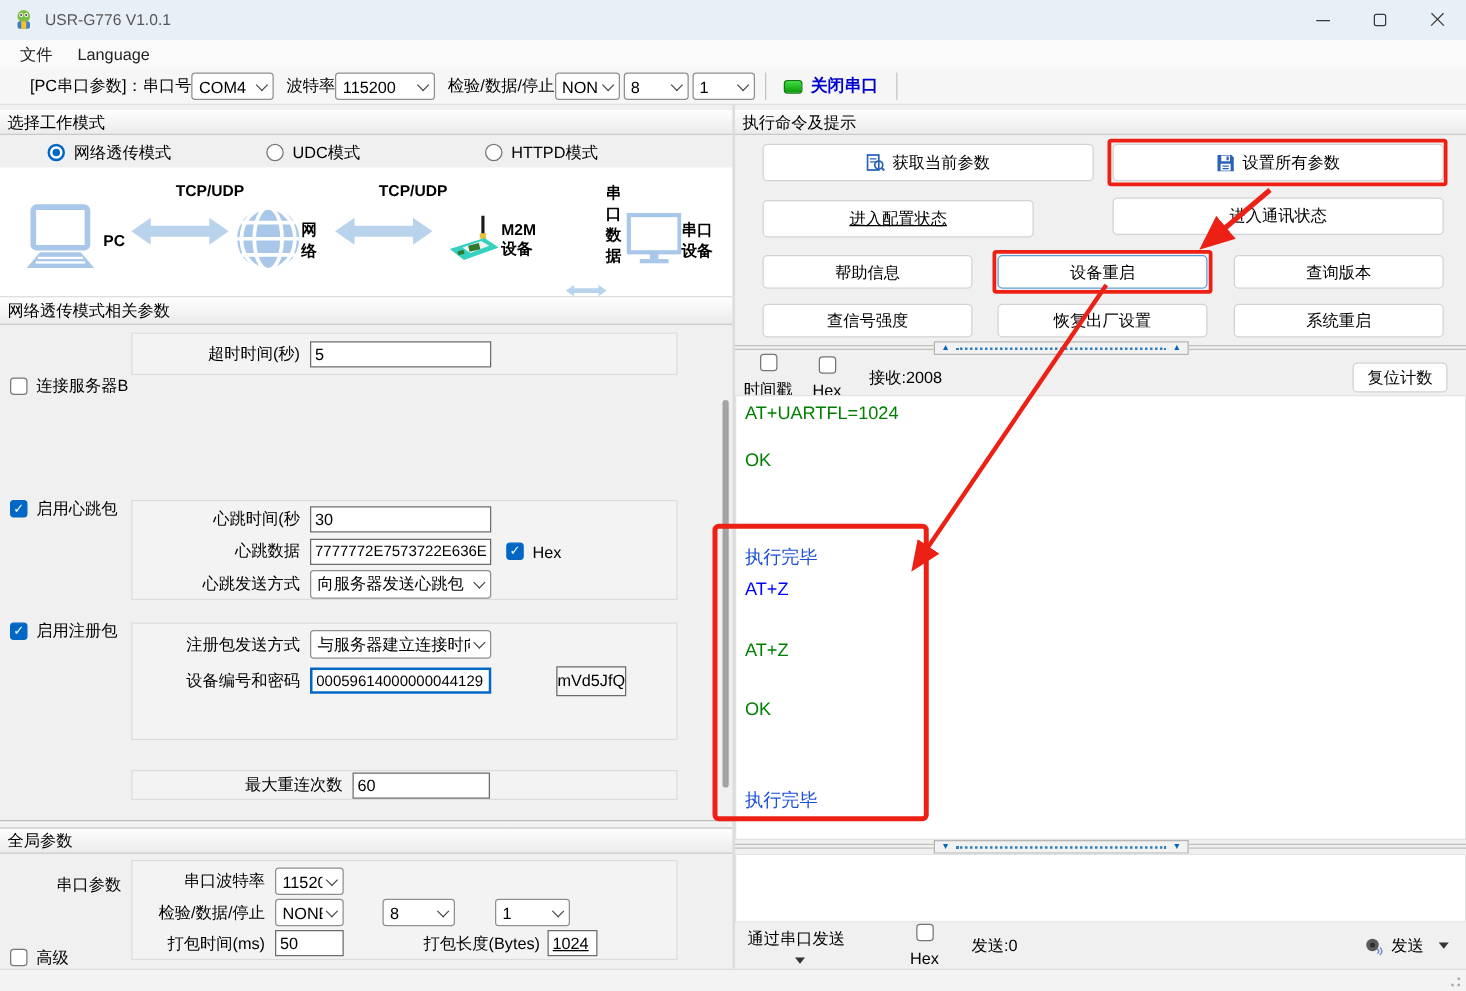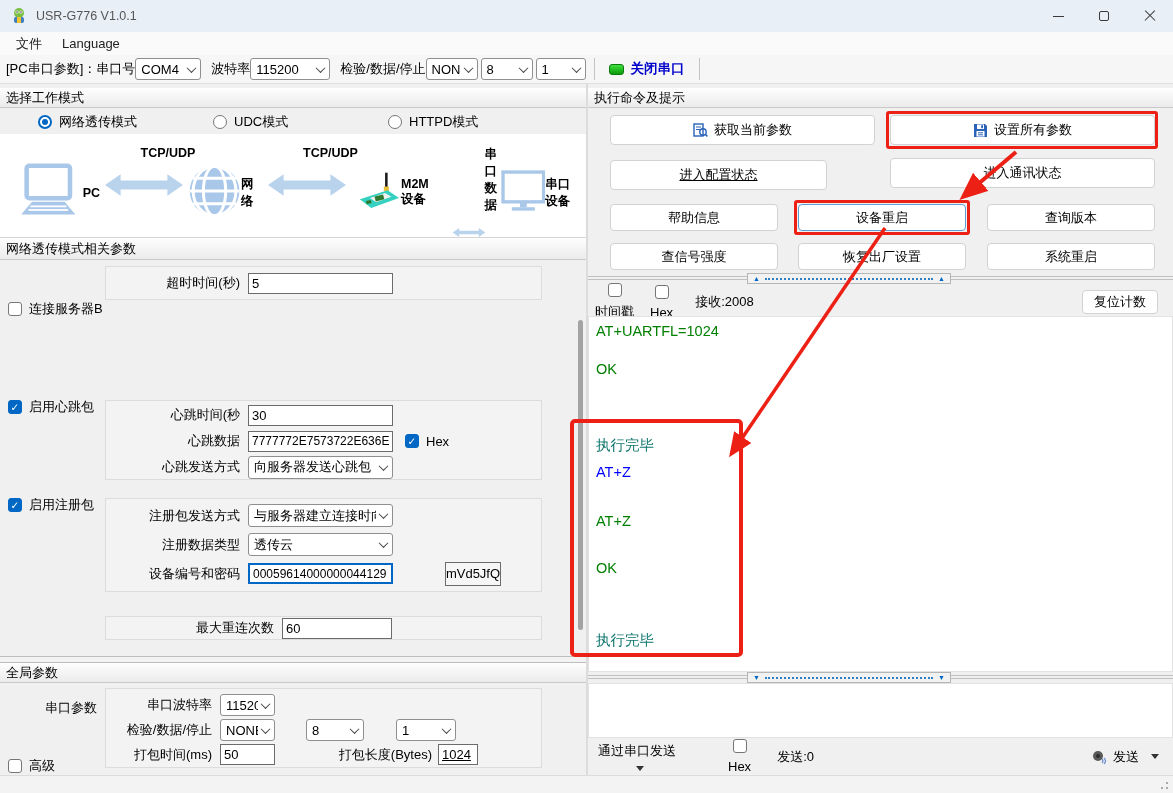--- a/index.html
+++ b/index.html
@@ -15,21 +15,21 @@
   .glyph-min { width:11px; height:1px; background:#3a3a3a; }
   .glyph-max { width:10px; height:10px; border:1px solid #3a3a3a; border-radius:2px; }
   .glyph-close { position:relative; width:12px; height:12px; }
   .glyph-close::before,.glyph-close::after { content:""; position:absolute; left:-1px; top:5px; width:14px; height:1.4px; background:#3a3a3a; }
   .glyph-close::before { transform:rotate(45deg); }
   .glyph-close::after { transform:rotate(-45deg); }
 
   
   .menubar { position:absolute; left:0; top:32px; width:1173px; height:23px; background:#fafafa; display:flex; align-items:center; padding-left:6px; }
   .menu-item { padding:0 10px; color:#222; }
-  .toolbar { position:absolute; left:0; top:55px; width:1173px; height:29px; background:#f6f6f6; border-bottom:1px solid #dfdfdf; display:flex; align-items:center; padding-left:6px;text-align:right; }
+  .toolbar { position:absolute; left:0; top:55px; width:1173px; height:29px; background:#f6f6f6; border-bottom:1px solid #dfdfdf; display:flex; align-items:center; padding-left:24px;text-align:right; }
   .tb-label { white-space:nowrap; }
   .combo { display:inline-flex; align-items:center; justify-content:space-between; background:#fff; border:1px solid #8f8f8f; border-radius:3px; height:22px; padding:0 5px; white-space:nowrap; overflow:hidden; }
   .combo .ctext { overflow:hidden; white-space:nowrap; }
   .chev { width:7px; height:7px; border-right:1.4px solid #444; border-bottom:1.4px solid #444; transform:rotate(45deg) translate(-1px,-1px); flex:none; margin-left:4px; }
   .vsep { width:1px; height:22px; background:#c4c4c4; margin:0 8px; }
   .close-port { display:flex; align-items:center; gap:7px; padding:0 6px; cursor:default; }
   .led { width:15px; height:11px; border-radius:3px; background:linear-gradient(#3fe03f,#0b9a0b); border:1px solid #0a7a0a; }
   .close-port-text { color:var(--close_port_text,#0000cc); font-weight:bold; font-size:13.5px; }
 
   
@@ -97,21 +97,21 @@
   .tri { font-size:7px; color:#0067c4; line-height:1; }
   .dots { flex:1; border-top:2px dotted #2e7fc1; height:0; }
 
   .log-header { position:absolute; top:204px; left:0; width:585px; height:28px; display:flex; align-items:center; }
   .lh-item { display:flex; align-items:center; gap:6px;flex-direction:column; }
   .reset-btn { position:absolute; right:15px; top:2px; width:76px; height:24px; }
   .log-area { position:absolute; top:232px; left:0; width:585px; height:356px; background:#fff; border:1px solid #e2e2e2; }
   .log-line { position:absolute; left:7px; font-size:14.5px; white-space:pre; }
   .log-line[data-color="green"] { color:var(--log_green,#008000); }
   .log-line[data-color="blue"]  { color:var(--log_blue,#0000ff); }
-  .log-line[data-color="black"] { color:#0f766e; }
+  .log-line[data-color="black"] { color:#1d4ed8; }
   .ll0{top:6px} .ll1{top:44px} .ll2{top:119px} .ll3{top:147px} .ll4{top:196px} .ll5{top:243px} .ll6{top:314px}
 
   .send-area { position:absolute; top:599px; left:0; width:585px; height:55px; background:#fff; border:1px solid #e2e2e2; }
   .send-bar { position:absolute; top:654px; left:0; width:585px; height:37px; display:flex; align-items:center; }
   .caret-down { width:0; height:0; border-left:4px solid transparent; border-right:4px solid transparent; border-top:5px solid #333; display:inline-block; margin-left:6px; }
   .send-btn { position:absolute; right:14px; display:flex; align-items:center; gap:6px; }
 
   
   .statusbar { position:absolute; left:0; top:775px; width:1173px; height:18px; background:#f3f3f3; border-top:1px solid #dcdcdc; }
   .grip { position:absolute; right:5px; bottom:4px; width:10px; height:10px; }
@@ -315,27 +315,20 @@
 
     <div class="gb" style="left:105px;top:238px;width:437px;height:94px">
       <div class="grow" style="height:29px;margin-top:2px">
         <span class="glabel">注册包发送方式</span>
         <span class="combo w145" style="height:23px">
             <span class="ctext">与服务器建立连接时向服</span>
             <span class="chev"></span>
           </span>
       </div>
       <div class="grow" style="height:29px">
-        <span class="glabel">注册数据类型</span>
-        <span class="combo w145" style="height:23px">
-            <span class="ctext">透传云</span>
-            <span class="chev"></span>
-          </span>
-      </div>
-      <div class="grow" style="height:29px">
         <span class="glabel">设备编号和密码</span>
         <input class="tin w145 dev-input" style="font-size: 12px;" value="00059614000000044129">
         <span class="pwdbox">mVd5JfQ</span>
       </div>
     </div>
 
     <div class="gb" style="left:105px;top:356px;width:437px;height:24px">
       <div class="grow" style="height:100%">
         <span class="glabel" style="width:176px">最大重连次数</span>
         <input class="tin" style="width: 110px;" value="60">

